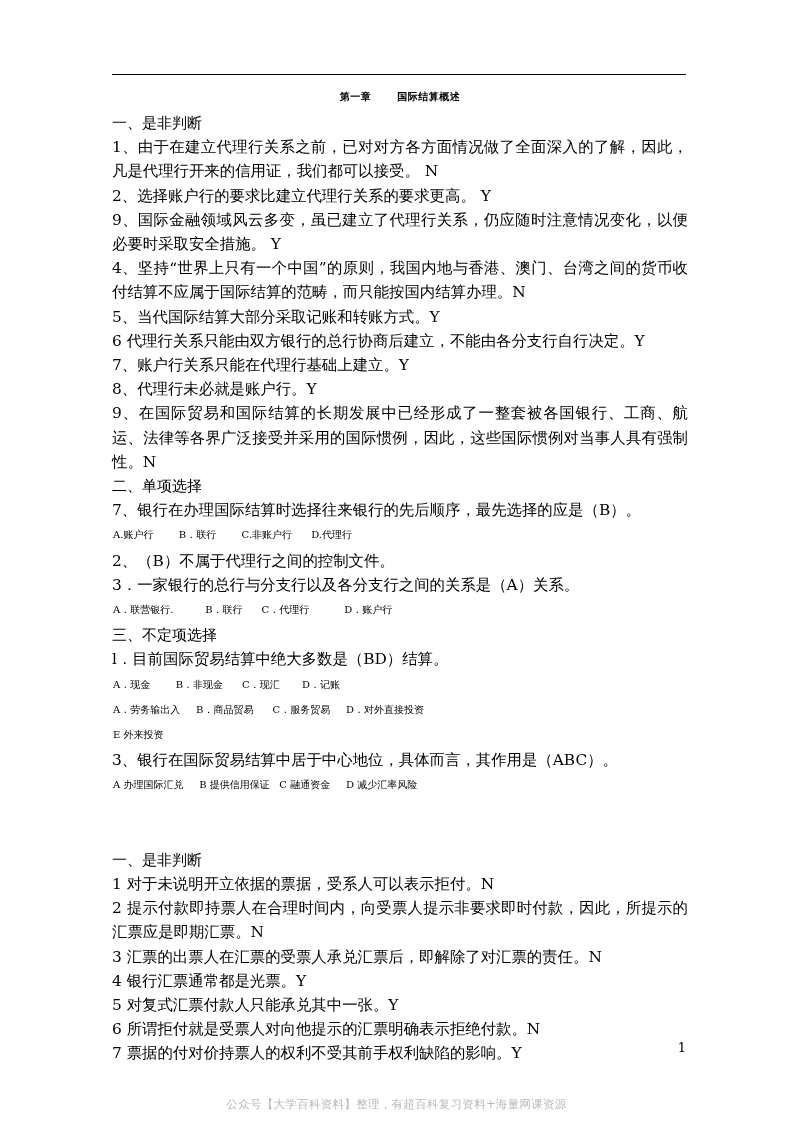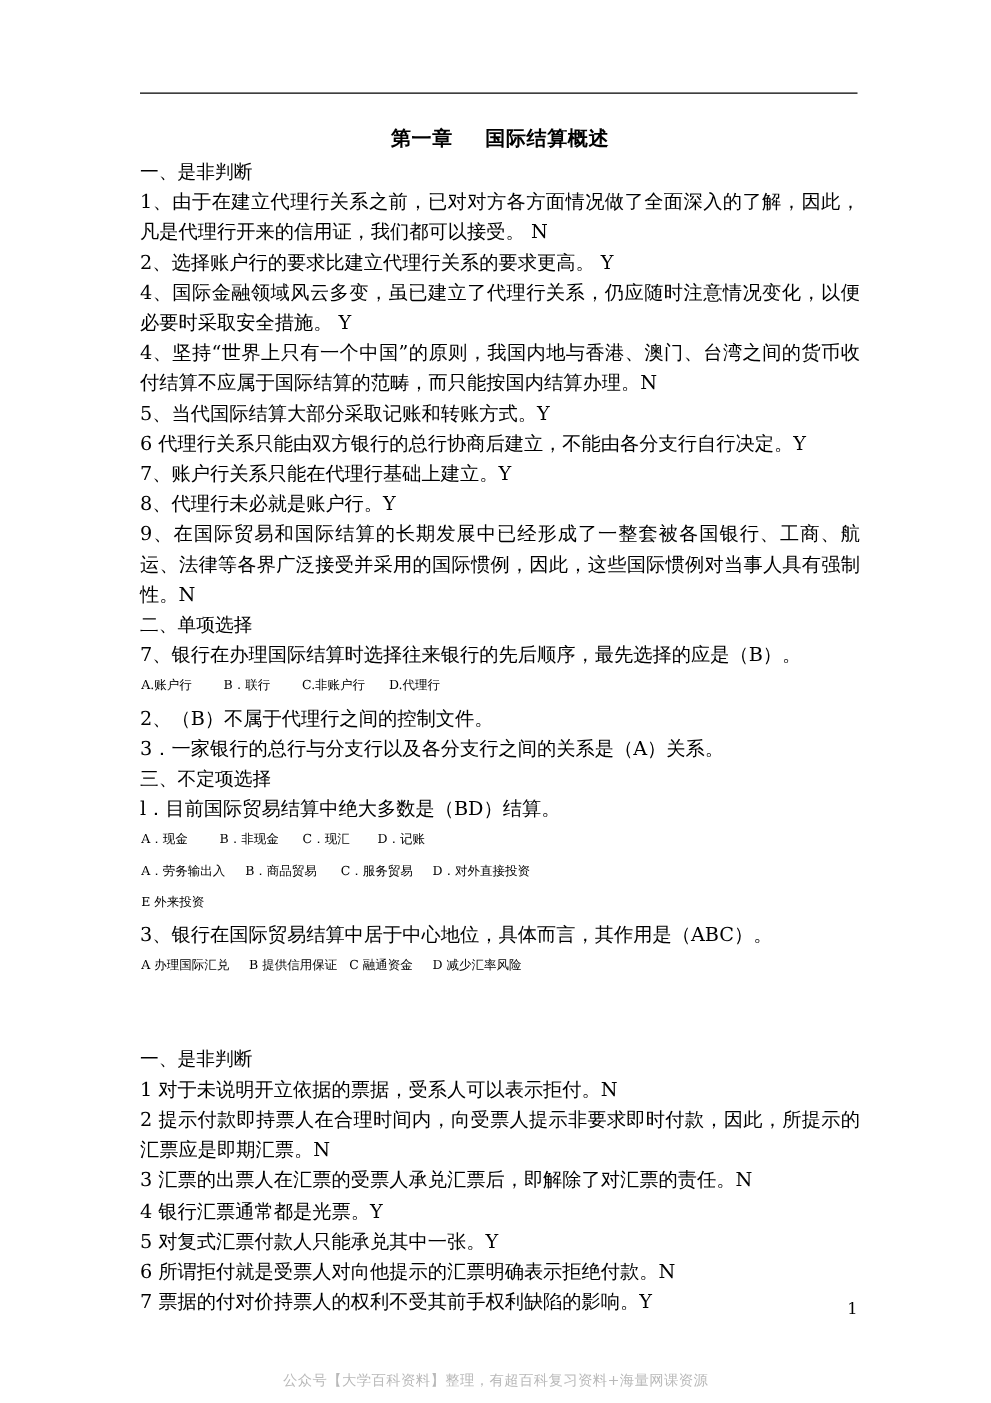--- a/index.html
+++ b/index.html
@@ -39,24 +39,24 @@
   .content {
     position: absolute;
     left: 112px;
     top: 86px;
     width: 576px;
   }
 
   .chapter-title {
     text-align: center;
     font-weight: bold;
-    font-size: 16px;
+    font-size: 10px;
     letter-spacing: 0.5px;
     line-height: 22px;
-    margin: 14px 0 3px 0;
+    margin: 0 0 3px 0;
     font-family: "DejaVu Sans", "Liberation Sans", sans-serif;
   }
 
   .chapter-title .gap {
     display: inline-block;
     width: 26px;
   }
 
   .section-head {
     font-size: 15px;
@@ -134,34 +134,35 @@
     <div class="chapter-block">
 
       <div class="chapter-title">
         <span>第一章</span><span class="gap"></span><span>国际结算概述</span>
       </div>
 
       <div class="section-head">一、是非判断</div>
 
       <div class="qline">1、由于在建立代理行关系之前，已对对方各方面情况做了全面深入的了解，因此，凡是代理行开来的信用证，我们都可以接受。      N</div>
       <div class="qline">2、选择账户行的要求比建立代理行关系的要求更高。   Y</div>
-      <div class="qline">4、国际金融领域风云多变，虽已建立了代理行关系，仍应随时注意情况变化，以便必要时采取安全措施。   Y</div>
+      <div class="qline">9、国际金融领域风云多变，虽已建立了代理行关系，仍应随时注意情况变化，以便必要时采取安全措施。   Y</div>
       <div class="qline">4、坚持“世界上只有一个中国”的原则，我国内地与香港、澳门、台湾之间的货币收付结算不应属于国际结算的范畴，而只能按国内结算办理。N</div>
       <div class="qline">5、当代国际结算大部分采取记账和转账方式。Y</div>
       <div class="qline">6 代理行关系只能由双方银行的总行协商后建立，不能由各分支行自行决定。Y</div>
       <div class="qline">7、账户行关系只能在代理行基础上建立。Y</div>
       <div class="qline">8、代理行未必就是账户行。Y</div>
       <div class="qline">9、在国际贸易和国际结算的长期发展中已经形成了一整套被各国银行、工商、航运、法律等各界广泛接受并采用的国际惯例，因此，这些国际惯例对当事人具有强制性。N</div>
 
       <div class="section-head">二、单项选择</div>
 
       <div class="qline">7、银行在办理国际结算时选择往来银行的先后顺序，最先选择的应是（B）。</div>
       <div class="optline">A.账户行        B．联行        C.非账户行      D.代理行</div>
       <div class="qline">2、（B）不属于代理行之间的控制文件。</div>
       <div class="qline">3．一家银行的总行与分支行以及各分支行之间的关系是（A）关系。</div>
+      <div class="optline">A．联营银行.          B．联行      C．代理行           D．账户行</div>
 
       <div class="section-head">三、不定项选择</div>
 
       <div class="qline">l．目前国际贸易结算中绝大多数是（BD）结算。</div>
       <div class="optline">A．现金        B．非现金      C．现汇       D．记账</div>
       <div class="optline">A．劳务输出入     B．商品贸易      C．服务贸易     D．对外直接投资</div>
       <div class="optline">E 外来投资</div>
       <div class="qline">3、银行在国际贸易结算中居于中心地位，具体而言，其作用是（ABC）。</div>
       <div class="optline">A 办理国际汇兑     B 提供信用保证   C 融通资金     D 减少汇率风险</div>
 

